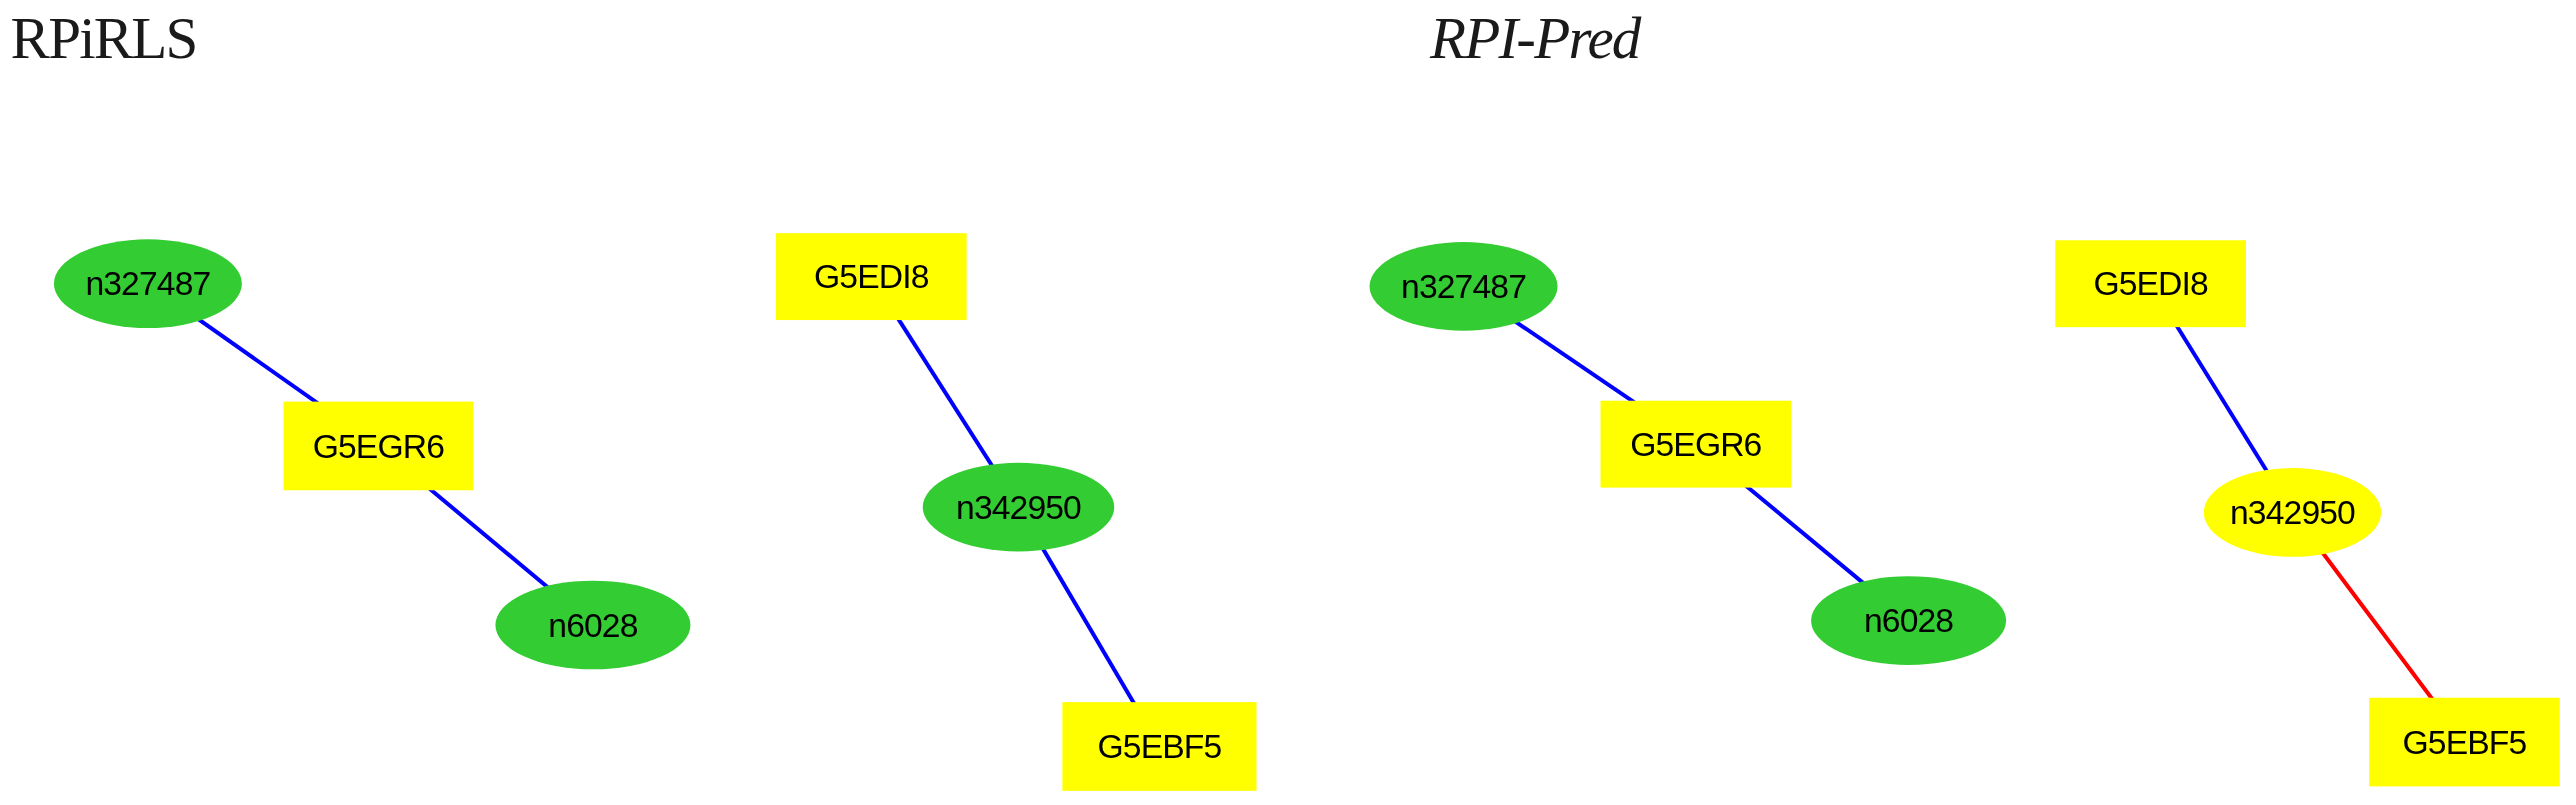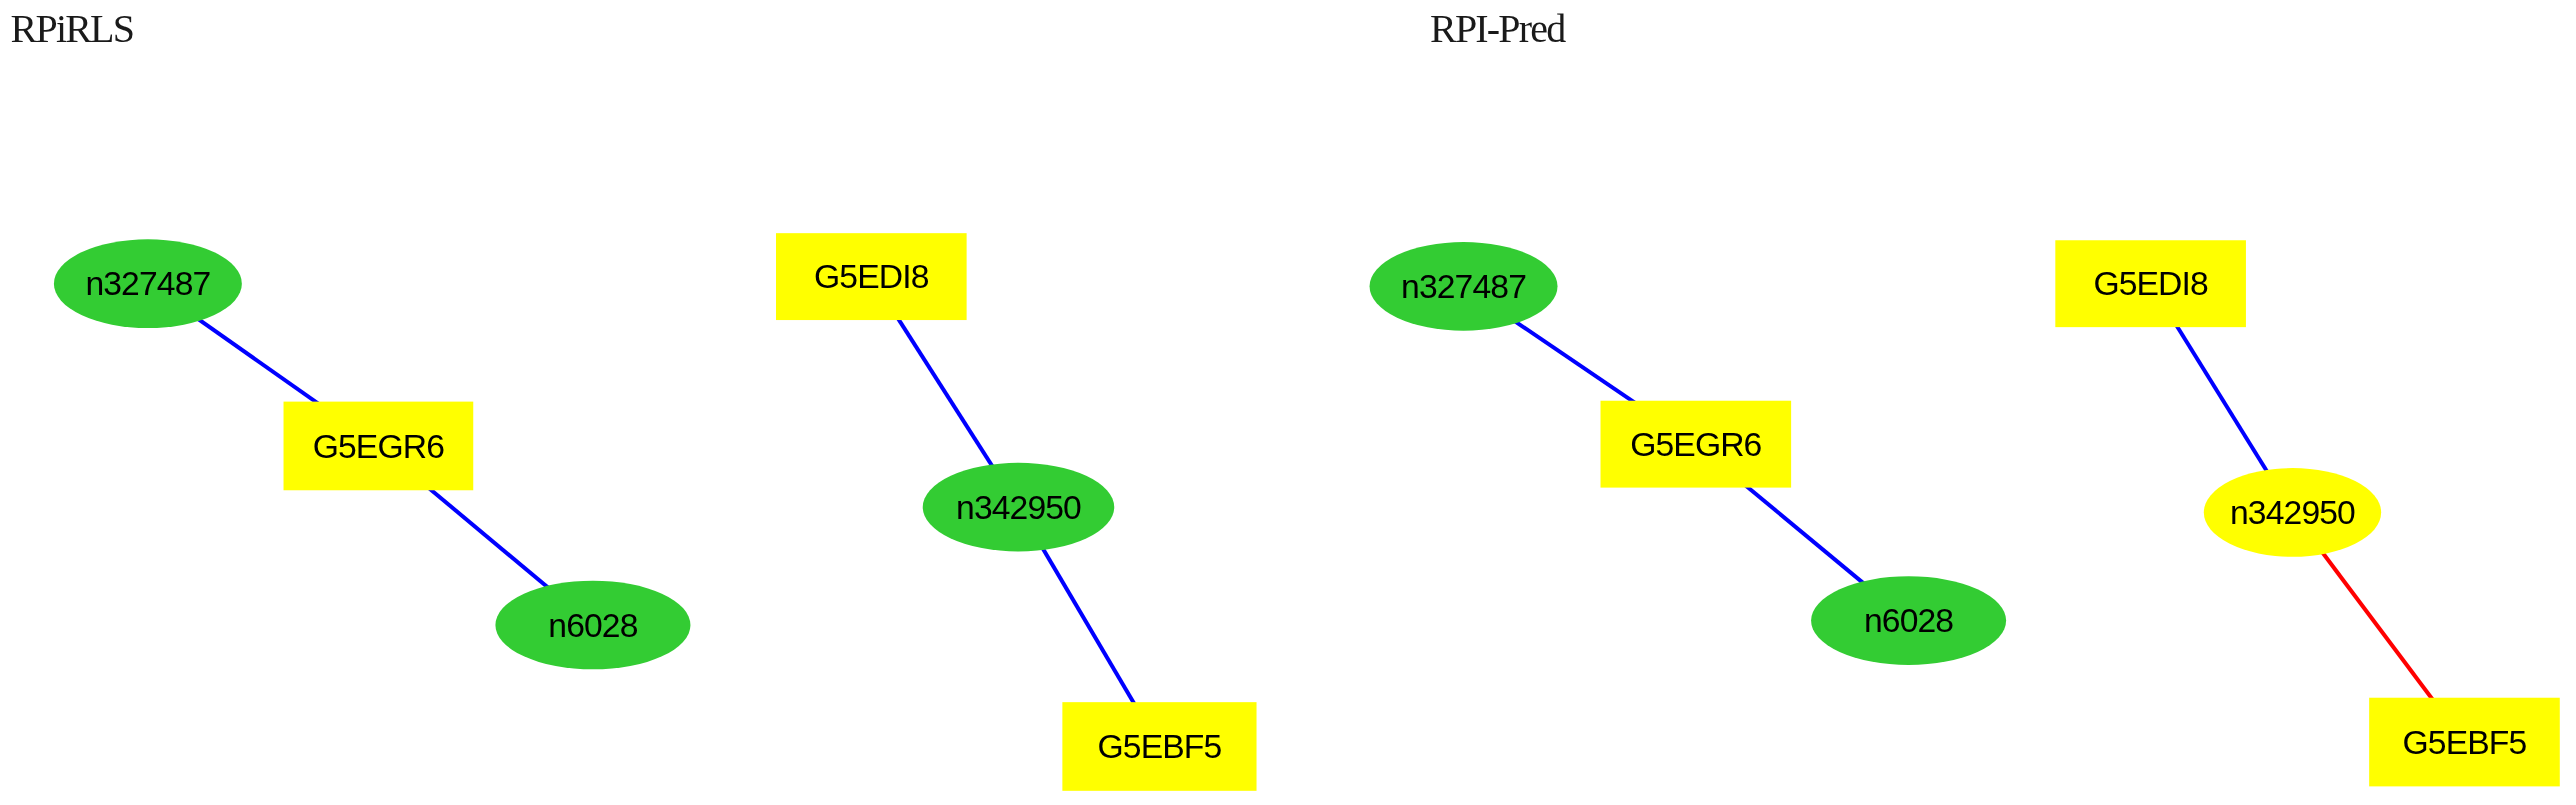--- a/index.html
+++ b/index.html
@@ -11,28 +11,28 @@
     position: relative;
     width: 2576px;
     height: 805px;
     overflow: hidden;
     font-family: "Liberation Sans", sans-serif;
   }
   .panel-title {
     position: absolute;
     top: 9px;
     font-family: "Liberation Serif", "DejaVu Serif", serif;
-    font-size: 40px;
+    font-size: 59px;
     line-height: 1.0;
     letter-spacing: -1.8px;
     color: #1a1a1a;
     white-space: nowrap;
   }
   #title-left  { left: 10.6px; }
-  #title-right { left: 1430px; }
+  #title-right { left: 1430px; font-style: italic; }
   svg.network-canvas {
     position: absolute;
     left: 0;
     top: 0;
     width: 2576px;
     height: 805px;
   }
   .node-label {
     font-family: "Liberation Sans", sans-serif;
     font-size: 38px;

